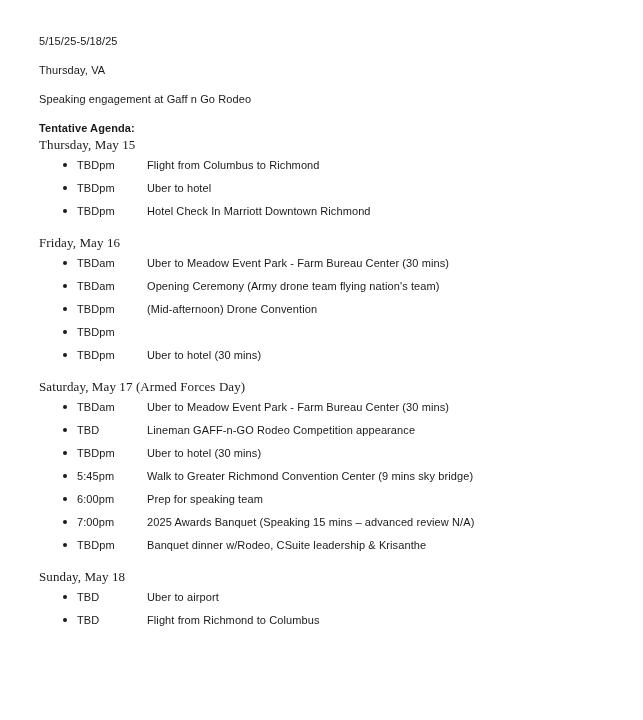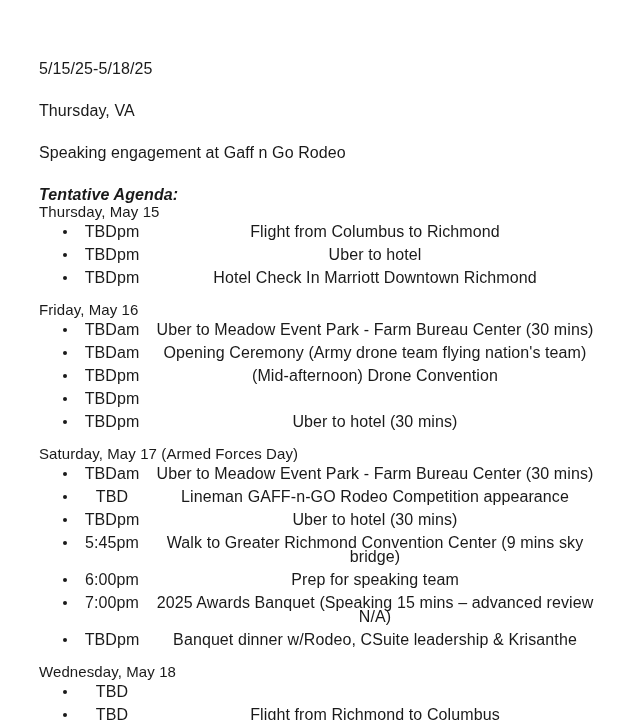--- a/index.html
+++ b/index.html
@@ -16,54 +16,52 @@
   }
   .page {
     position: relative;
     width: 643px;
     height: 720px;
     background: #ffffff;
     box-sizing: border-box;
     padding: 34px 40px 0 39px;
   }
   .line {
-    font-size: 16px;
+    font-size: 11px;
     line-height: 14px;
     margin-bottom: 15px;
     letter-spacing: 0.1px;
-    margin-top: 28px;
   }
   .bold {
     font-weight: bold;
     margin-bottom: 3px;
-    font-style: italic;
   }
   .day-head {
-    font-size: 15px;
+    font-size: 13px;
     line-height: 14px;
     margin-bottom: 6px;
     letter-spacing: 0.1px;
+    font-family: Liberation Serif, serif;
   }
   .day-block {
     margin-bottom: 18px;
   }
   ul.items {
     list-style: none;
     margin: 0;
     padding: 0;
   }
   ul.items li {
     position: relative;
-    font-size: 16px;
+    font-size: 11px;
     line-height: 14px;
     padding-left: 38px;
     margin-bottom: 9px;
     letter-spacing: 0.1px;
     display: flex;
-    text-align: center;
   }
   ul.items li .bullet {
     position: absolute;
     left: 24px;
     top: 5px;
     width: 4px;
     height: 4px;
     border-radius: 50%;
     background: #1a1a1a;
   }
@@ -173,25 +171,26 @@
       </li>
       <li>
         <span class="bullet"></span>
         <span class="time">TBDpm</span>
         <span class="desc">Banquet dinner w/Rodeo, CSuite leadership &amp; Krisanthe</span>
       </li>
     </ul>
   </div>
 
   <div class="day-block">
-    <div class="day-head">Wednesday, May 18</div>
+    <div class="day-head">Sunday, May 18</div>
     <ul class="items">
       <li>
         <span class="bullet"></span>
         <span class="time">TBD</span>
+        <span class="desc">Uber to airport</span>
       </li>
       <li>
         <span class="bullet"></span>
         <span class="time">TBD</span>
         <span class="desc">Flight from Richmond to Columbus</span>
       </li>
     </ul>
   </div>
 
 </div>

